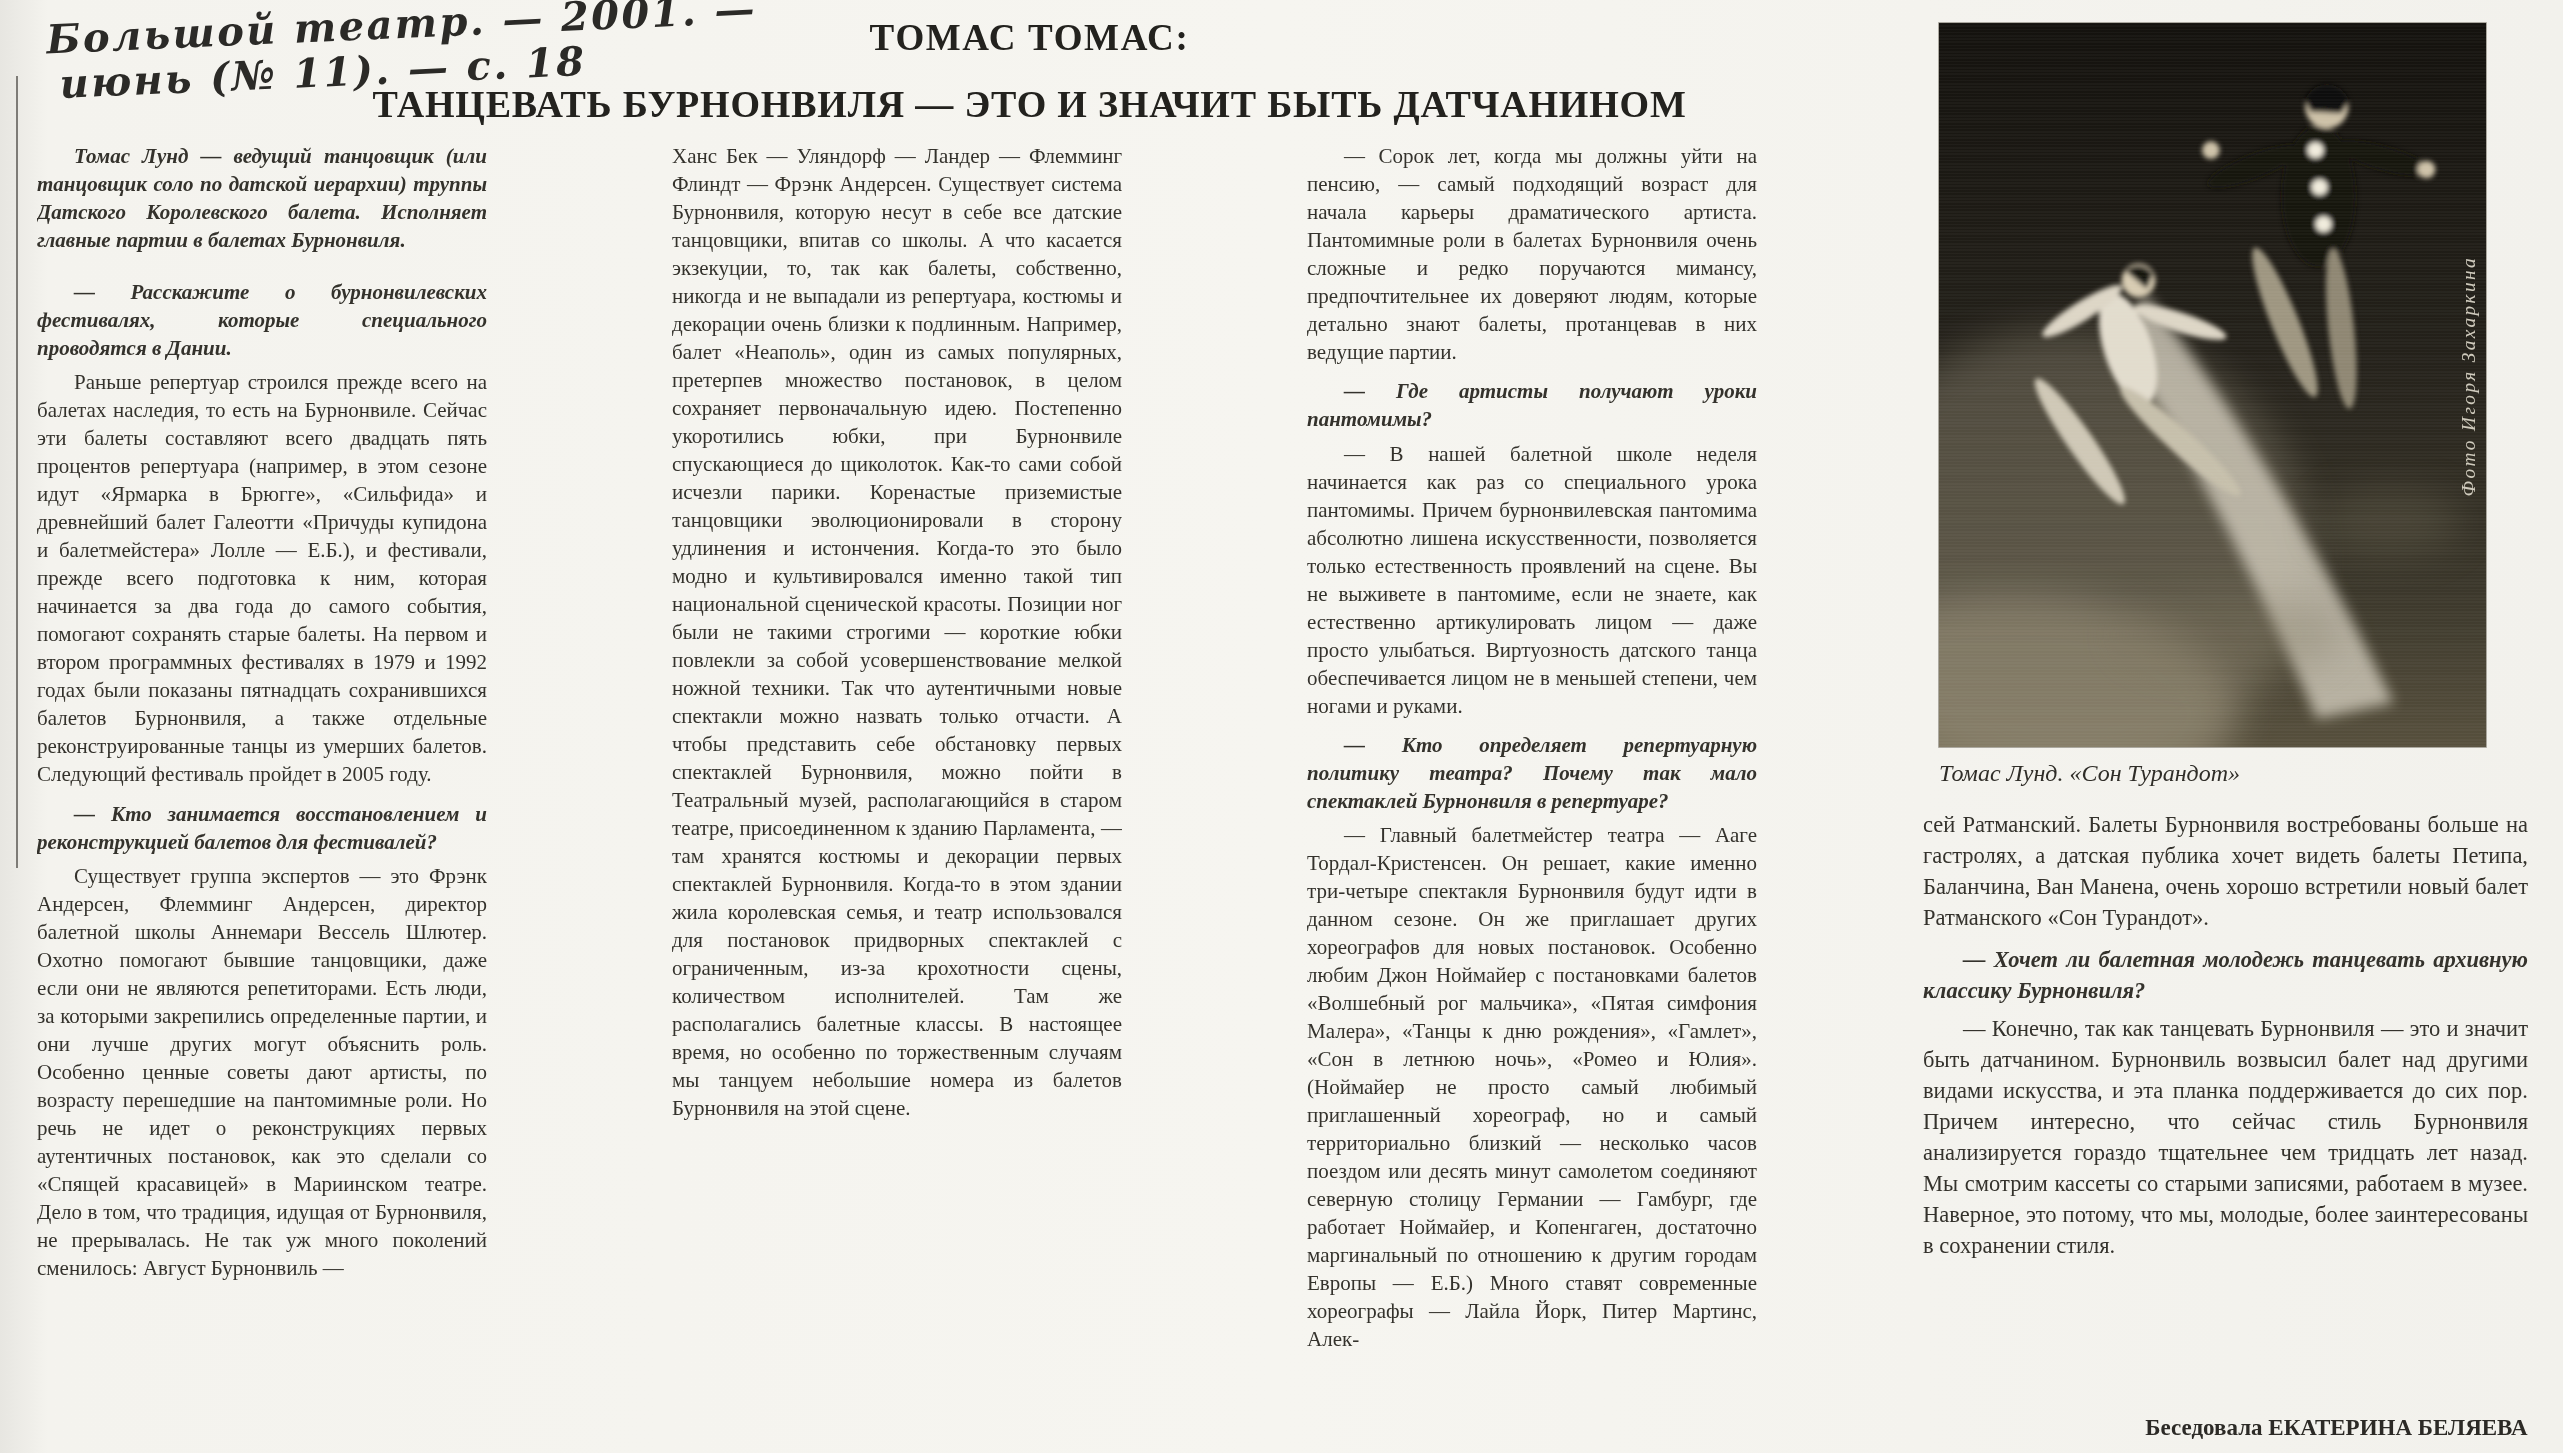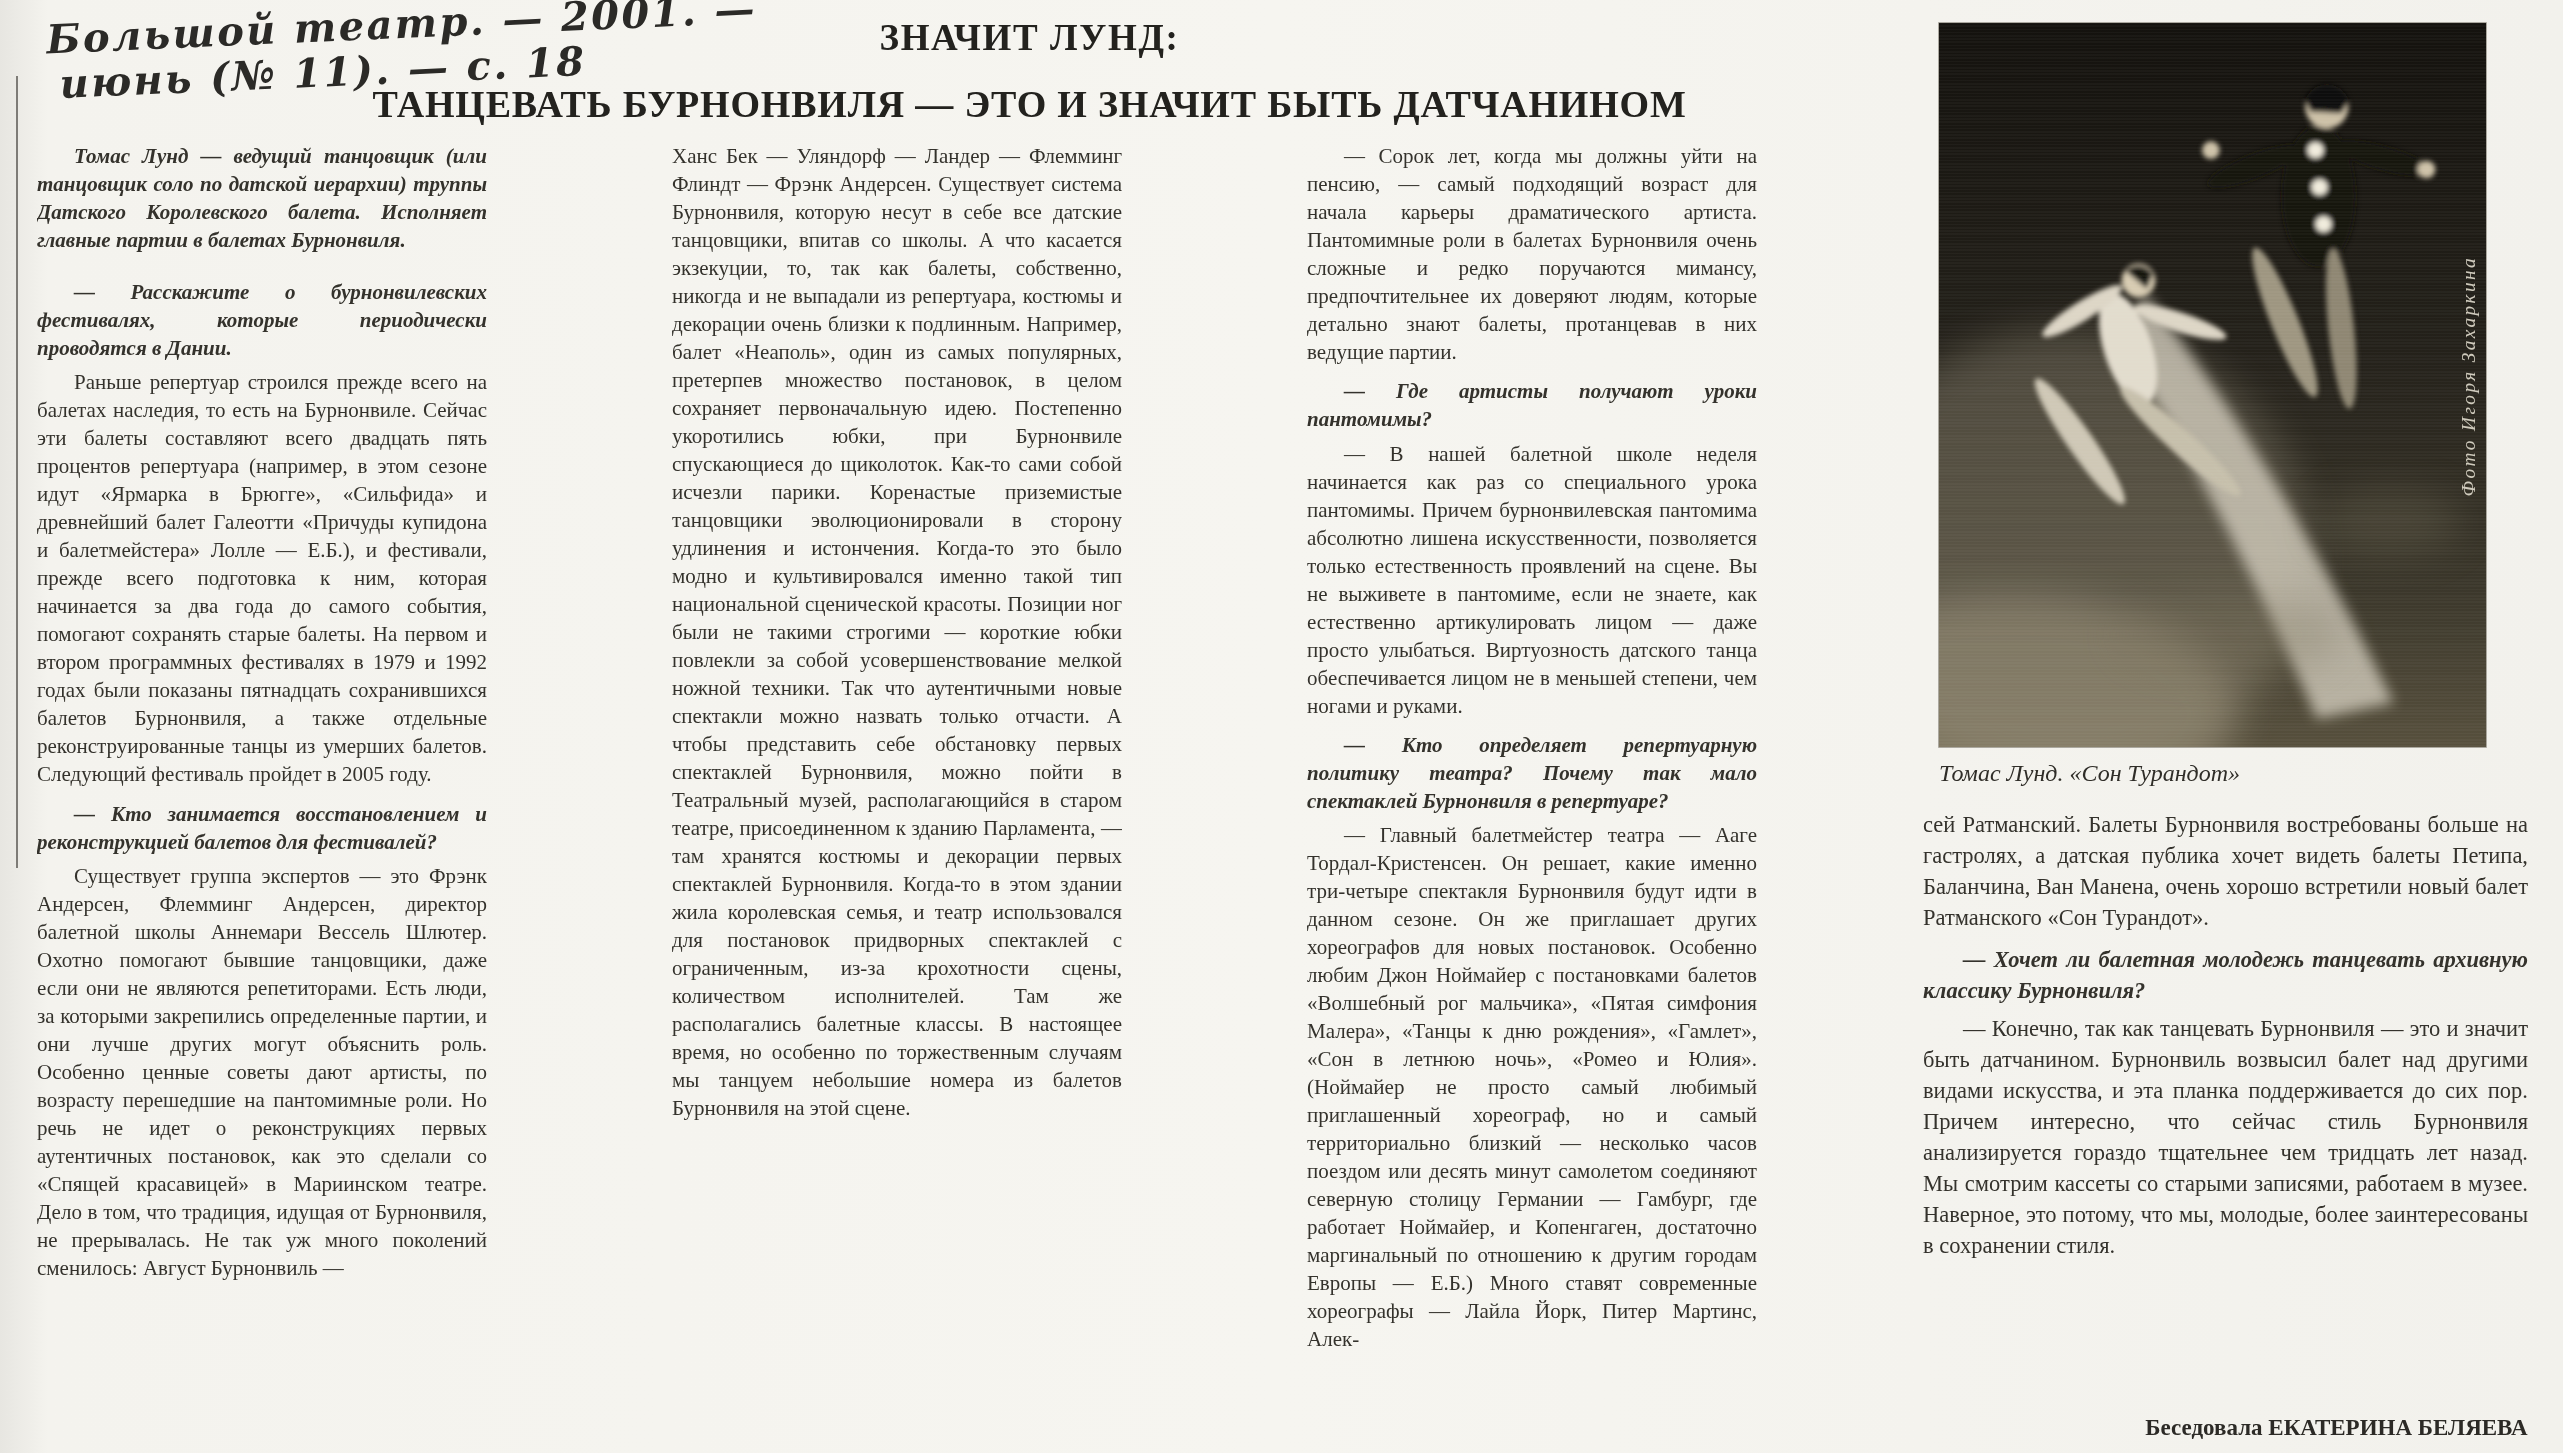--- a/index.html
+++ b/index.html
@@ -127,28 +127,28 @@
 <div class="page">
 
   <div class="scan-edge"></div>
 
   <div class="handwriting">
     <div class="hw1">Большой театр. — 2001. —</div>
     <div class="hw2">июнь (№ 11). — с. 18</div>
   </div>
 
   <div class="headline">
-    <div class="headline-top">ЗНАЧИТ ЛУНД:</div>
+    <div class="headline-top">ТОМАС ТОМАС:</div>
     <div class="headline-main">ТАНЦЕВАТЬ БУРНОНВИЛЯ — ЭТО И ЗНАЧИТ БЫТЬ ДАТЧАНИНОМ</div>
   </div>
 
   <div class="columns">
     <div class="col">
         <p class="para intro">Томас Лунд — ведущий танцовщик (или танцовщик соло по датской иерархии) труппы Датского Королевского балета. Исполняет главные партии в балетах Бурнонвиля.</p>
-        <p class="para question">— Расскажите о бурнонвилевских фестивалях, которые периодически проводятся в Дании.</p>
+        <p class="para question">— Расскажите о бурнонвилевских фестивалях, которые специального проводятся в Дании.</p>
         <p class="para answer">Раньше репертуар строился прежде всего на балетах наследия, то есть на Бурнонвиле. Сейчас эти балеты составляют всего двадцать пять процентов репертуара (например, в этом сезоне идут «Ярмарка в Брюгге», «Сильфида» и древнейший балет Галеотти «Причуды купидона и балетмейстера» Лолле — Е.Б.), и фестивали, прежде всего подготовка к ним, которая начинается за два года до самого события, помогают сохранять старые балеты. На первом и втором программных фестивалях в 1979 и 1992 годах были показаны пятнадцать сохранившихся балетов Бурнонвиля, а также отдельные реконструированные танцы из умерших балетов. Следующий фестиваль пройдет в 2005 году.</p>
         <p class="para question">— Кто занимается восстановлением и реконструкцией балетов для фестивалей?</p>
         <p class="para answer">Существует группа экспертов — это Фрэнк Андерсен, Флемминг Андерсен, директор балетной школы Аннемари Вессель Шлютер. Охотно помогают бывшие танцовщики, даже если они не являются репетиторами. Есть люди, за которыми закрепились определенные партии, и они лучше других могут объяснить роль. Особенно ценные советы дают артисты, по возрасту перешедшие на пантомимные роли. Но речь не идет о реконструкциях первых аутентичных постановок, как это сделали со «Спящей красавицей» в Мариинском театре. Дело в том, что традиция, идущая от Бурнонвиля, не прерывалась. Не так уж много поколений сменилось: Август Бурнонвиль —</p>
       </div>
     <div class="col">
         <p class="para continuation">Ханс Бек — Уляндорф — Ландер — Флемминг Флиндт — Фрэнк Андерсен. Существует система Бурнонвиля, которую несут в себе все датские танцовщики, впитав со школы. А что касается экзекуции, то, так как балеты, собственно, никогда и не выпадали из репертуара, костюмы и декорации очень близки к подлинным. Например, балет «Неаполь», один из самых популярных, претерпев множество постановок, в целом сохраняет первоначальную идею. Постепенно укоротились юбки, при Бурнонвиле спускающиеся до щиколоток. Как-то сами собой исчезли парики. Коренастые приземистые танцовщики эволюционировали в сторону удлинения и истончения. Когда-то это было модно и культивировался именно такой тип национальной сценической красоты. Позиции ног были не такими строгими — короткие юбки повлекли за собой усовершенствование мелкой ножной техники. Так что аутентичными новые спектакли можно назвать только отчасти. А чтобы представить себе обстановку первых спектаклей Бурнонвиля, можно пойти в Театральный музей, располагающийся в старом театре, присоединенном к зданию Парламента, — там хранятся костюмы и декорации первых спектаклей Бурнонвиля. Когда-то в этом здании жила королевская семья, и театр использовался для постановок придворных спектаклей с ограниченным, из-за крохотности сцены, количеством исполнителей. Там же располагались балетные классы. В настоящее время, но особенно по торжественным случаям мы танцуем небольшие номера из балетов Бурнонвиля на этой сцене.</p>
       </div>
     <div class="col">
         <p class="para answer">— Сорок лет, когда мы должны уйти на пенсию, — самый подходящий возраст для начала карьеры драматического артиста. Пантомимные роли в балетах Бурнонвиля очень сложные и редко поручаются мимансу, предпочтительнее их доверяют людям, которые детально знают балеты, протанцевав в них ведущие партии.</p>
         <p class="para question">— Где артисты получают уроки пантомимы?</p>

